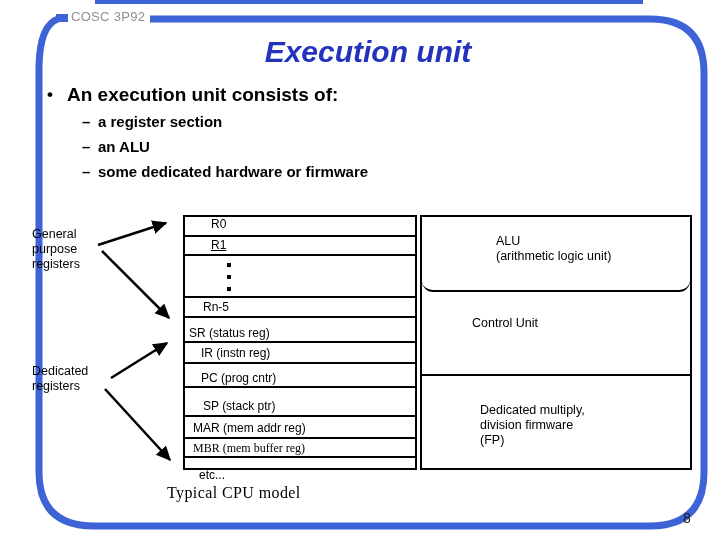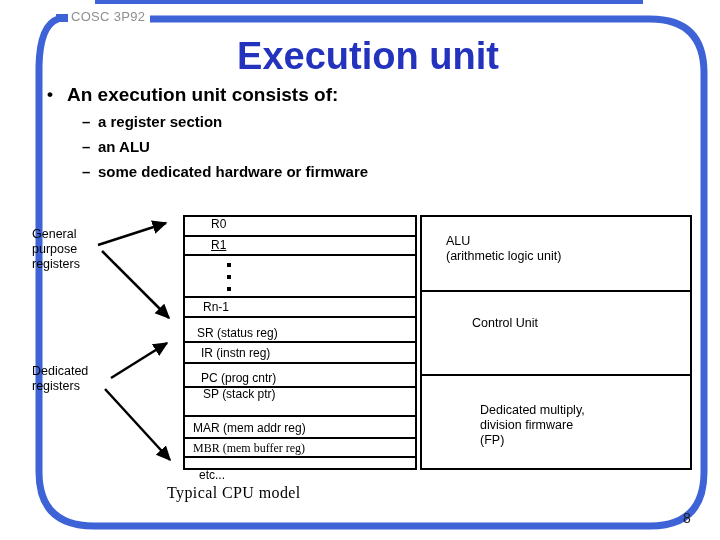--- a/index.html
+++ b/index.html
@@ -17,21 +17,21 @@
   }
   .slide{position:relative;width:720px;height:540px;background:#fff;overflow:hidden;}
 
   .topline{position:absolute;left:95px;top:0;width:548px;height:4px;background:var(--border-blue);}
   .border-svg,.arrows-svg{position:absolute;left:0;top:0;pointer-events:none;}
   .border-path{fill:none;stroke:var(--border-blue);stroke-width:7;}
   .border-bullet{fill:var(--border-blue);}
 
   .course{position:absolute;left:71px;top:9px;font-size:13px;letter-spacing:.3px;color:var(--header-gray);}
   .title{position:absolute;left:16px;top:35px;width:704px;text-align:center;
-         font-size:38px;font-weight:bold;color:var(--title-blue);}
+         font-size:30px;font-weight:bold;color:var(--title-blue);font-style:italic;}
 
   .bullet-line{position:absolute;left:47px;top:84px;display:flex;
                font-size:19px;font-weight:bold;color:var(--text-black);}
   .bullet-line .marker{width:20px;font-size:17px;padding-top:1px;}
   .sub-bullets{position:absolute;left:82px;top:113px;font-size:15px;font-weight:bold;}
   .sub-item{display:flex;height:25px;}
   .sub-item .dash{width:16px;}
 
   .glabel{position:absolute;font-size:12.5px;line-height:15px;color:var(--text-black);}
   .glabel span{display:block;}
@@ -40,34 +40,34 @@
 
   .stack{position:absolute;left:183px;top:215px;width:234px;height:255px;
          border:2px solid #000;background:#fff;}
   .reg-row{display:flex;align-items:flex-end;border-bottom:2px solid #000;
            font-size:12px;line-height:13px;padding-bottom:2px;}
   .reg-row:last-child{border-bottom:none;}
   .row-r0{height:20px;padding-left:26px;align-items:center;padding-bottom:4px;}
   .row-r1{height:19px;padding-left:26px;text-decoration:underline;}
   .row-dots{height:42px;position:relative;padding:0;}
   .row-rn1{height:20px;padding-left:18px;}
-  .row-sr{height:25px;padding-left:12px;padding-bottom:1px;}
+  .row-sr{height:25px;padding-left:4px;padding-bottom:1px;}
   .row-ir{height:21px;padding-left:16px;}
   .row-pc{height:24px;padding-left:16px;padding-bottom:1px;}
-  .row-sp{height:29px;padding-left:18px;padding-bottom:14px;}
+  .row-sp{height:29px;padding-left:18px;padding-bottom:2px;}
   .row-mar{height:22px;padding-left:8px;}
   .row-mbr{height:19px;padding-left:8px;padding-bottom:1px;font-family:Liberation Serif, serif;}
   .row-etc{height:28px;padding-left:14px;padding-bottom:4px;}
   .dot{position:absolute;left:42px;width:4px;height:4px;background:#000;}
 
   .rightbox{position:absolute;left:420px;top:215px;width:272px;height:255px;
             border:2px solid #000;background:#fff;}
   .rsec{font-size:12.5px;line-height:15px;color:var(--text-black);}
   .rsec span{display:block;}
-  .sec-alu{height:75px;border-bottom:2px solid #000;padding:17px 0 0 24px;}
+  .sec-alu{height:75px;border-bottom:2px solid #000;padding:17px 0 0 74px;border-radius:11px;}
   .sec-control{height:84px;border-bottom:2px solid #000;padding:24px 0 0 50px;}
   .sec-fp{height:92px;padding:27px 0 0 58px;}
 
   .caption{position:absolute;left:167px;top:484px;
            font-family:"Liberation Serif","DejaVu Serif",serif;
            font-size:16px;letter-spacing:.4px;color:var(--text-black);}
   .pagenum{position:absolute;left:683px;top:510px;font-size:14px;color:#1a1a1a;}
 </style>
 </head>
 <body>
@@ -116,21 +116,21 @@
     </div>
 
   <div class="stack" id="register-stack">
       <div class="reg-row row-r0">R0</div>
       <div class="reg-row row-r1">R1</div>
       <div class="reg-row row-dots">
         <span class="dot" style="top: 7px;"></span>
         <span class="dot" style="top: 19px;"></span>
         <span class="dot" style="top: 31px;"></span>
       </div>
-      <div class="reg-row row-rn1">Rn-1</div>
+      <div class="reg-row row-rn1">Rn-5</div>
       <div class="reg-row row-sr">SR (status reg)</div>
       <div class="reg-row row-ir">IR (instn reg)</div>
       <div class="reg-row row-pc">PC (prog cntr)</div>
       <div class="reg-row row-sp">SP (stack ptr)</div>
       <div class="reg-row row-mar">MAR (mem addr reg)</div>
       <div class="reg-row row-mbr">MBR (mem buffer reg)</div>
       <div class="reg-row row-etc">etc...</div>
     </div>
 
   <div class="rightbox">

